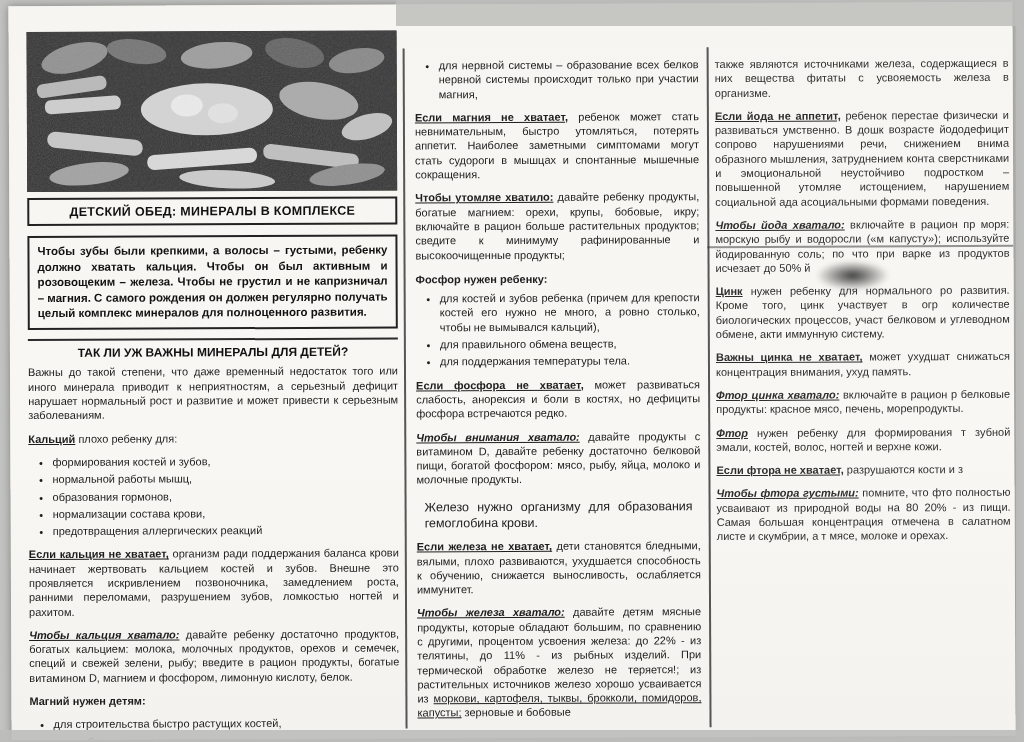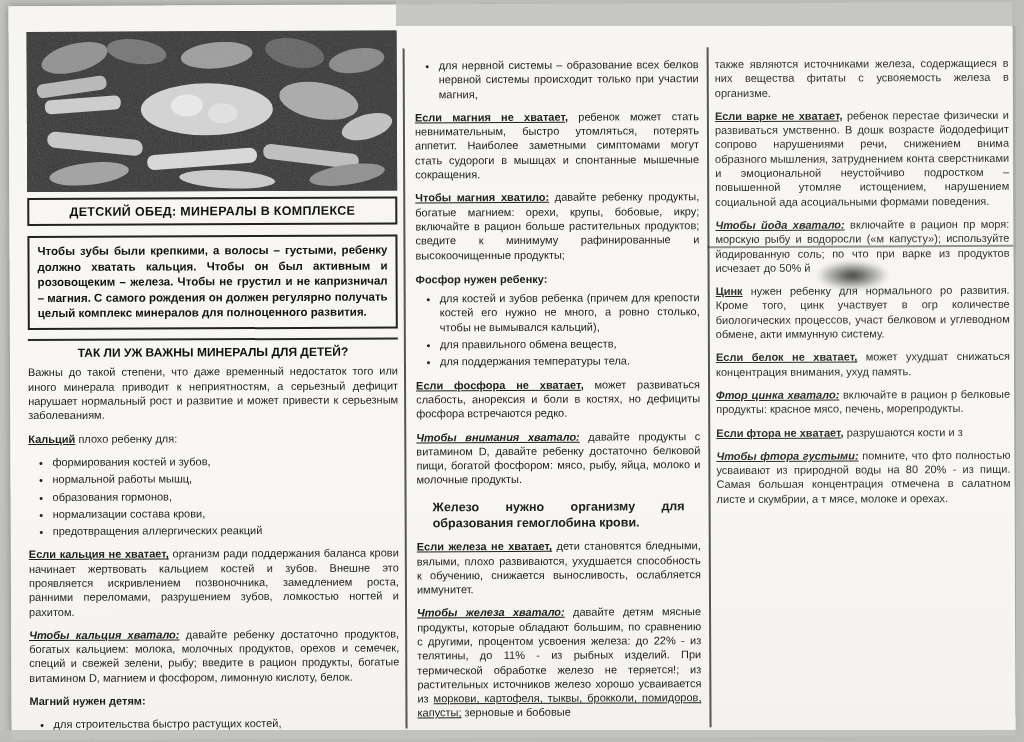--- a/index.html
+++ b/index.html
@@ -38,21 +38,21 @@
   .why-section { border-top:2px solid #2a2a2a; margin-top:9px; padding-top:5px; }
   .why-title { text-align:center; font-weight:bold; font-size:12px; margin-bottom:4px; color:#111; }
 
   .p { margin:0 0 9px; }
   .bold { font-weight:bold; }
   .bu { font-weight:bold; text-decoration:underline; }
   .lead-bu { font-weight:bold; text-decoration:underline; }
   .lead-biu { font-weight:bold; font-style:italic; text-decoration:underline; }
   .u { text-decoration:underline; }
   .mid-heading { font-weight:bold; margin:10px 0 5px; }
-  .big-heading { font-weight:bold; font-size:12.5px; margin:12px 16px 8px; line-height:1.3; }
+  .big-heading { font-weight:normal; font-size:12.5px; margin:12px 8px 8px; line-height:1.3; }
   ul { margin:2px 0 9px 24px; padding:0; }
   li { margin-bottom:3px; }
 
   .artifact-line { position:absolute; left:698px; right:0; top:243px; height:2px; background:rgba(45,45,45,.5); }
   .smudge {
     position:absolute; left:806px; top:258px; width:74px; height:30px;
     background:radial-gradient(ellipse at center, rgba(15,15,15,.8) 0%, rgba(15,15,15,0) 70%);
     filter:blur(2px);
   }
 </style>
@@ -125,21 +125,21 @@
 
     <div class="vline vline1"></div>
 
     <div class="col col-mid">
       <ul>
         <li>для нервной системы – образование всех белков нервной системы происходит только при участии магния,</li>
       </ul>
 
       <p class="p"><span class="lead-bu">Если магния не хватает,</span><span> ребенок может стать невнимательным, быстро утомляться, потерять аппетит. Наиболее заметными симптомами могут стать судороги в мышцах и спонтанные мышечные сокращения.</span></p>
 
-      <p class="p"><span class="lead-bu">Чтобы магния хватило:</span><span> давайте ребенку продукты, богатые магнием: орехи, крупы, бобовые, икру; включайте в рацион больше растительных продуктов; сведите к минимуму рафинированные и высокоочищенные продукты;</span></p>
+      <p class="p"><span class="lead-bu">Чтобы утомляе хватило:</span><span> давайте ребенку продукты, богатые магнием: орехи, крупы, бобовые, икру; включайте в рацион больше растительных продуктов; сведите к минимуму рафинированные и высокоочищенные продукты;</span></p>
 
       <p class="p mid-heading">Фосфор нужен ребенку:</p>
       <ul>
         <li>для костей и зубов ребенка (причем для крепости костей его нужно не много, а ровно столько, чтобы не вымывался кальций),</li>
         <li>для правильного обмена веществ,</li>
         <li>для поддержания температуры тела.</li>
       </ul>
 
       <p class="p"><span class="lead-bu">Если фосфора не хватает,</span><span> может развиваться слабость, анорексия и боли в костях, но дефициты фосфора встречаются редко.</span></p>
 
@@ -151,30 +151,31 @@
 
       <p class="p"><span class="lead-biu">Чтобы железа хватало:</span><span> давайте детям мясные продукты, которые обладают большим, по сравнению с другими, процентом усвоения железа: до 22% - из телятины, до 11% - из рыбных изделий. При термической обработке железо не теряется!; из растительных источников железо хорошо усваивается из </span><span class="u">моркови, картофеля, тыквы, брокколи, помидоров, капусты;</span><span> зерновые и бобовые</span></p>
     </div>
 
     <div class="vline vline2"></div>
 
     <div class="col col-right">
       <p class="p">также являются источниками железа, содержащиеся в них вещества фитаты с усвояемость железа в организме.</p>
 
 
-      <p class="p"><span class="lead-bu">Если варке не хватает,</span><span> ребенок перестае физически и развиваться умственно. В дошк возрасте йододефицит сопрово нарушениями речи, снижением внима образного мышления, затруднением конта сверстниками и эмоциональной неустойчиво подростком – повышенной утомляе истощением, нарушением социальной ада асоциальными формами поведения.</span></p>
+      <p class="p"><span class="lead-bu">Если йода не аппетит,</span><span> ребенок перестае физически и развиваться умственно. В дошк возрасте йододефицит сопрово нарушениями речи, снижением внима образного мышления, затруднением конта сверстниками и эмоциональной неустойчиво подростком – повышенной утомляе истощением, нарушением социальной ада асоциальными формами поведения.</span></p>
 
       <p class="p"><span class="lead-biu">Чтобы йода хватало:</span><span> включайте в рацион пр моря: морскую рыбу и водоросли («м капусту»); используйте йодированную соль; по что при варке из продуктов исчезает до 50% й</span></p>
 
       <p class="p"><span class="bu">Цинк</span><span> нужен ребенку для нормального ро развития. Кроме того, цинк участвует в огр количестве биологических процессов, участ белковом и углеводном обмене, акти иммунную систему.</span></p>
 
-      <p class="p"><span class="lead-bu">Если белок не хватает,</span><span> может ухудшат снижаться концентрация внимания, ухуд память.</span></p>
+      <p class="p"><span class="lead-bu">Важны цинка не хватает,</span><span> может ухудшат снижаться концентрация внимания, ухуд память.</span></p>
 
       <p class="p"><span class="lead-biu">Фтор цинка хватало:</span><span> включайте в рацион р белковые продукты: красное мясо, печень, морепродукты.</span></p>
 
+      <p class="p"><span class="lead-biu">Фтор</span><span> нужен ребенку для формирования т зубной эмали, костей, волос, ногтей и верхне кожи.</span></p>
 
       <p class="p"><span class="lead-bu">Если фтора не хватает,</span><span> разрушаются кости и з</span></p>
 
       <p class="p"><span class="lead-biu">Чтобы фтора густыми:</span><span> помните, что фто полностью усваивают из природной воды на 80 20% - из пищи. Самая большая концентрация отмечена в салатном листе и скумбрии, а т мясе, молоке и орехах.</span></p>
     </div>
 
     <div class="artifact-line"></div>
     <div class="smudge"></div>
   </div>
 

